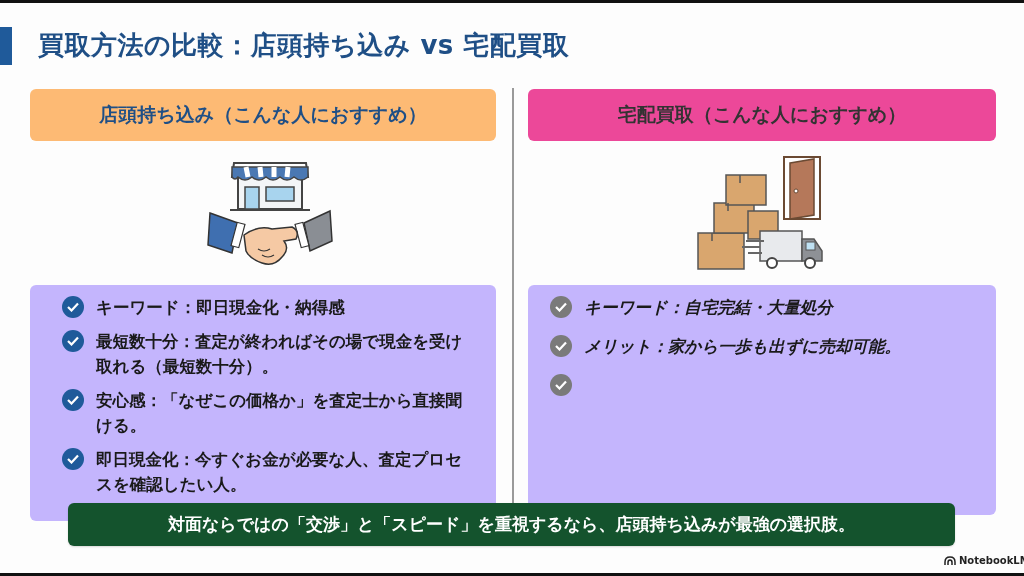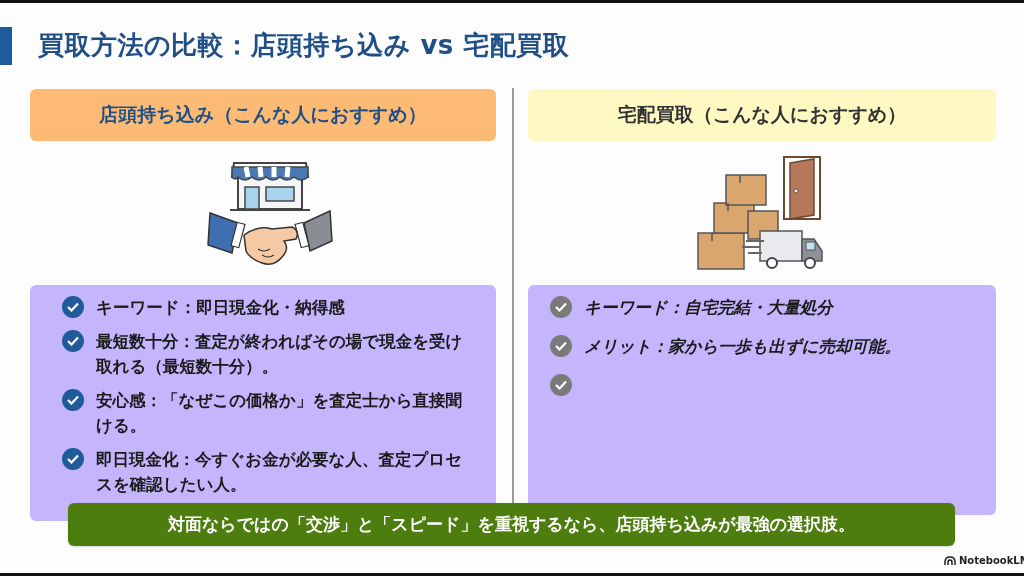--- a/index.html
+++ b/index.html
@@ -14,21 +14,21 @@
   .title {
     position:absolute; left:38px; top:28px; font-size:26px; font-weight:bold;
     color:#1f4f86; letter-spacing:0.5px; white-space:nowrap;
   }
   .col-header {
     position:absolute; top:89px; height:52px; border-radius:6px;
     display:flex; align-items:center; justify-content:center;
     font-size:19px; font-weight:bold; white-space:nowrap;
   }
   .col-header.left { left:30px; width:466px; background:#fdba74; color:#1f4f86; }
-  .col-header.right { left:528px; width:468px; background:#fef9c3; color:#333; }
+  .col-header.right { left:528px; width:468px; background:#ec4899; color:#333; }
   .divider { position:absolute; left:512px; top:88px; width:2px; height:428px; background:#9a9a9a; }
   .illus { position:absolute; }
   .illus.left { left:200px; top:153px; width:140px; height:120px; }
   .illus.right { left:690px; top:153px; width:140px; height:120px; }
   .body-card {
     position:absolute; top:285px; border-radius:6px; background:#c4b5fd;
     box-sizing:border-box;
   }
   .body-card.left { left:30px; width:466px; height:236px; padding:10px 12px 0 32px; }
   .body-card.right { left:528px; width:468px; height:230px; padding:10px 12px 0 22px;font-style:italic; }
@@ -40,21 +40,21 @@
   }
   .check.blue { background:#1f5a9a; }
   .check.gray { background:#7a7a7a; }
   .item-text {
     font-size:16.5px; font-weight:bold; color:#1a1a1a; line-height:25px;
   }
   .body-card.left .item-text { width:380px; }
   .body-card.right .item-text { width:380px; }
   .banner {
     position:absolute; left:68px; top:503px; width:887px; height:43px;
-    background:#4d7c0f; border-radius:6px; color:#fff; font-size:17px; font-weight:bold;
+    background:#14532d; border-radius:6px; color:#fff; font-size:17px; font-weight:bold;
     display:flex; align-items:center; justify-content:center; white-space:nowrap;
     box-shadow:0 1px 2px rgba(0,0,0,0.15);
   }
   .brand {
     position:absolute; left:944px; top:555px; display:flex; align-items:center;
     font-size:10px; color:#222; font-weight:bold; white-space:nowrap;
   }
   .brand svg { margin-right:3px; }
 </style>
 </head>

